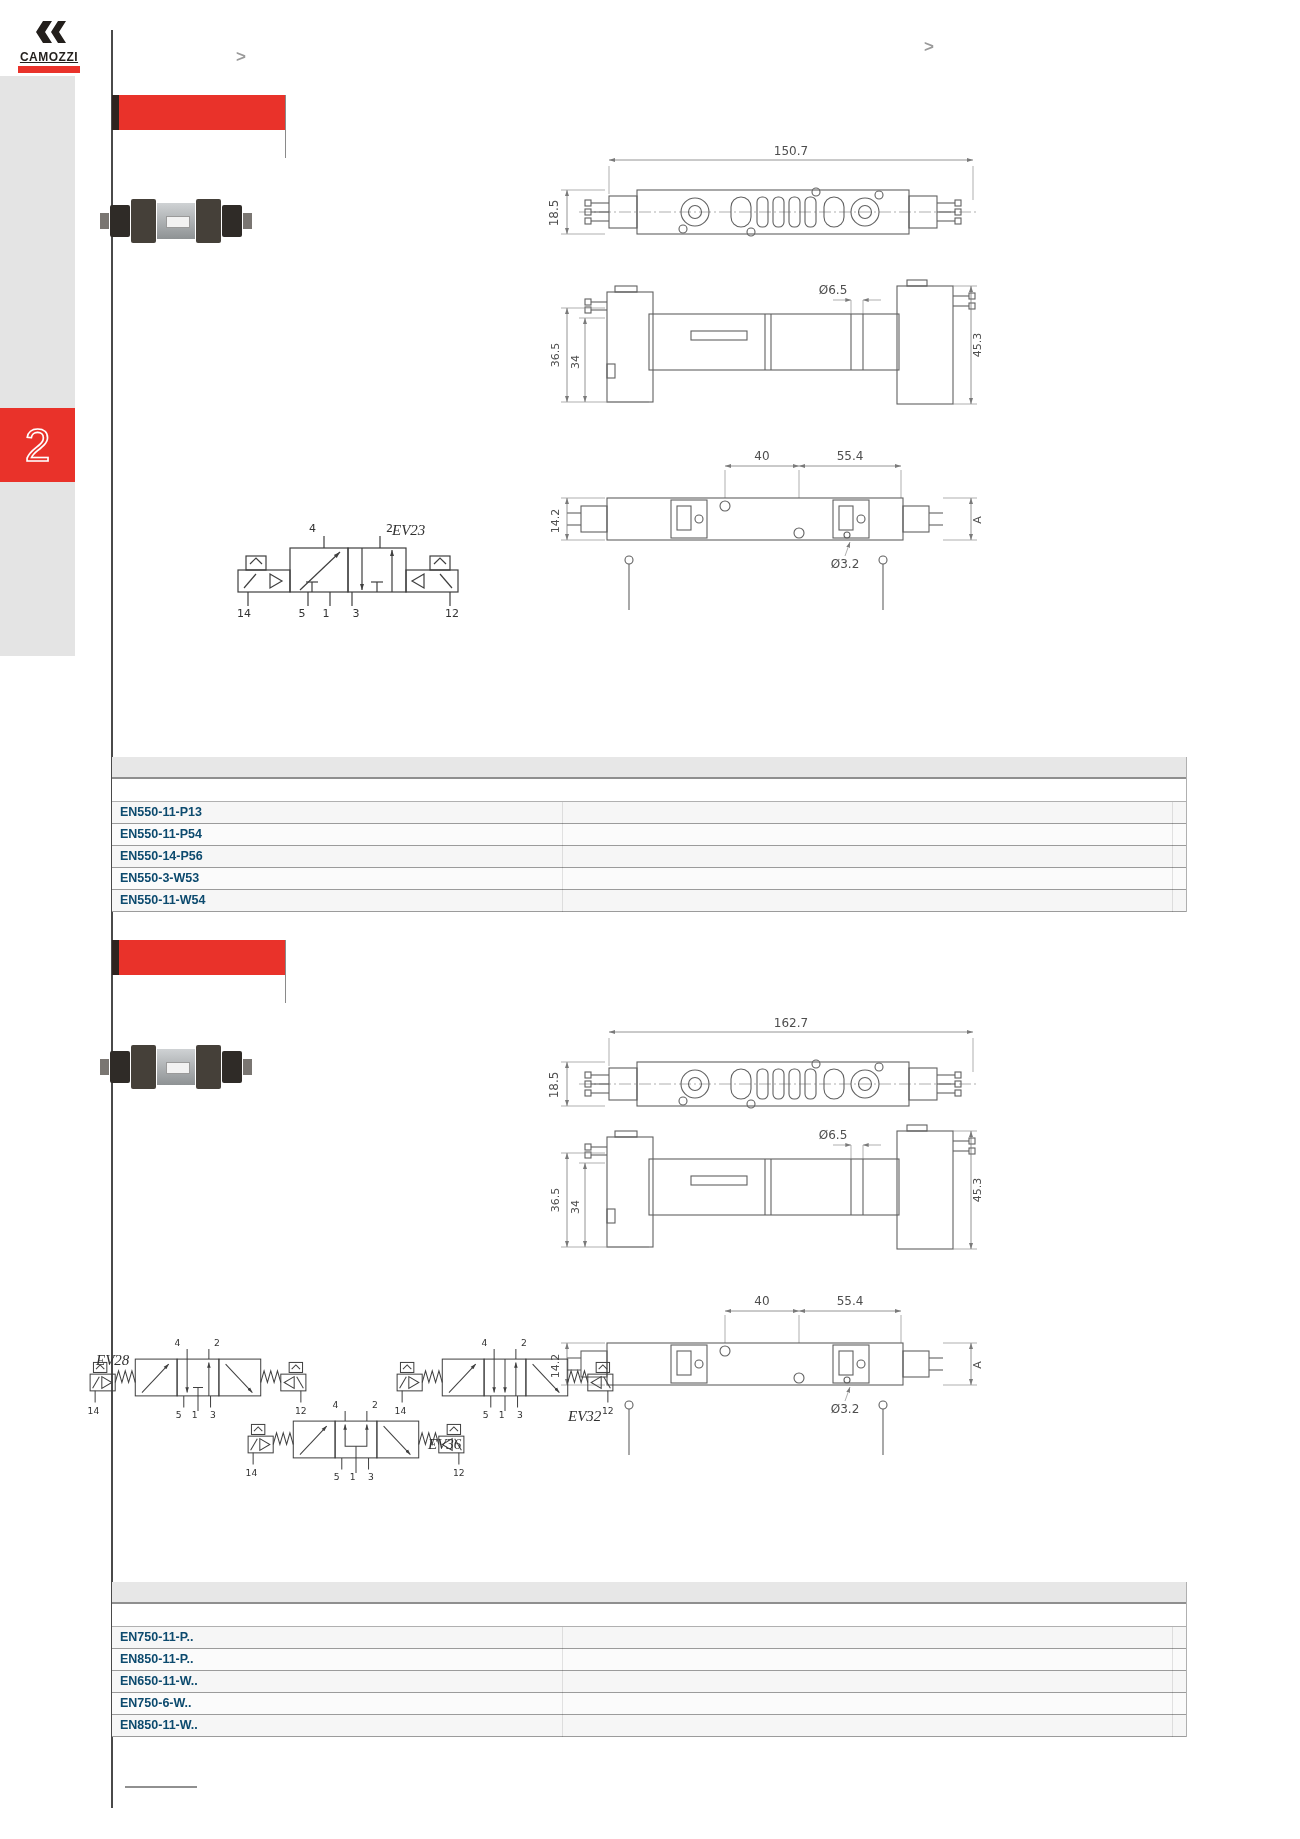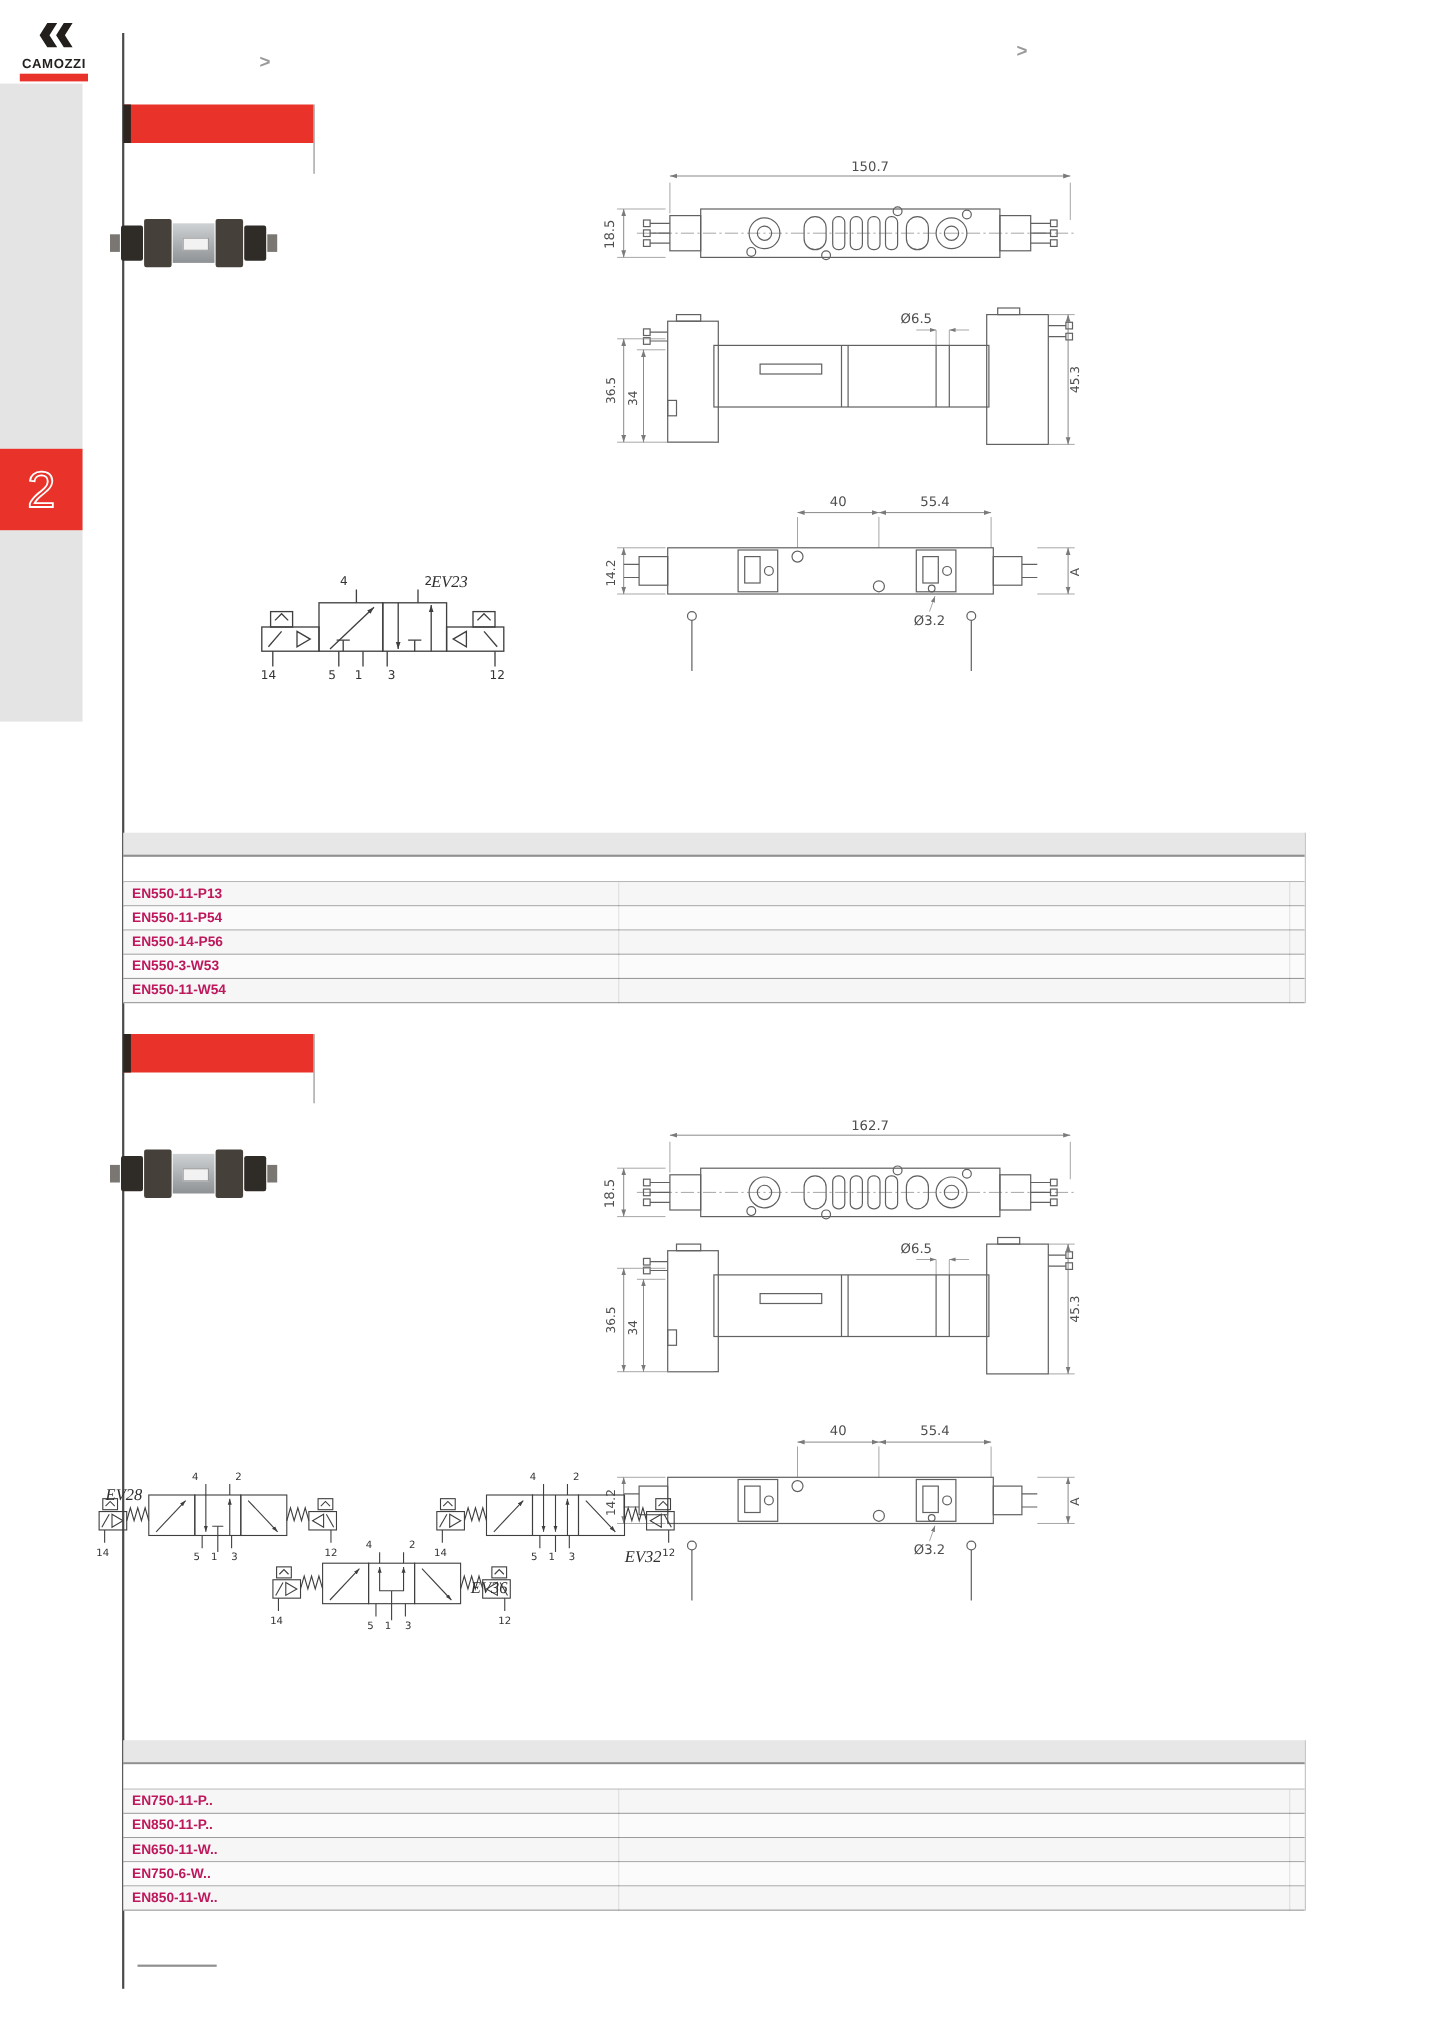--- a/index.html
+++ b/index.html
@@ -9,21 +9,21 @@
 
   
   .rule-v{position:absolute;left:111px;top:30px;width:2px;height:1778px;background:#4a4a4a;}
   .sidebar{position:absolute;left:0;top:76px;width:75px;height:580px;background:#e4e4e4;}
   .chapter-tab{position:absolute;left:0;top:408px;width:75px;height:74px;background:#e9322a;
         display:flex;align-items:center;justify-content:center;
         font-size:46px;font-weight:400;color:transparent;-webkit-text-stroke:1.6px #ffffff;}
 
   
   .logo{position:absolute;left:18px;top:20px;width:62px;text-align:center;}
-  .logo-word{font-size:12px;font-weight:bold;letter-spacing:.5px;color:#231f1c;display:block;}
+  .logo-word{font-size:12px;font-weight:bold;letter-spacing:.5px;color:#231f1c;display:block;text-decoration:underline;}
   .logo-bar{height:7px;background:#e9322a;margin-top:2px;}
   .chev{position:absolute;color:#9a9a9a;font-size:17px;font-weight:bold;line-height:1;}
 
   
   .bar{position:absolute;left:112px;width:173px;height:35px;background:#e9322a;}
   .bar .notch{position:absolute;left:0;top:0;width:7px;height:100%;background:#2e2420;}
   .bar-tail{position:absolute;left:285px;width:1px;height:63px;background:#8a8a8a;}
 
   
   .photo{position:absolute;width:152px;height:58px;display:flex;align-items:center;justify-content:center;gap:1px;}
@@ -46,21 +46,21 @@
   .sv .oa{fill:none;stroke:#3f3f3f;stroke-width:1.2;marker-end:url(#ah2);}
   .sv text{font-family:"DejaVu Sans",sans-serif;font-size:11px;fill:#333;}
   .ev-label{position:absolute;font-family:Liberation Serif, serif;font-style:italic;
             font-size:15px;color:#2f2f2f;}
 
   
   .table{position:absolute;left:112px;width:1074px;border-right:1px solid #b0b0b0;}
   .t-head{height:20px;background:#e7e7e7;border-bottom:2px solid #8f8f8f;}
   .t-gap{height:22px;background:#ffffff;border-bottom:1px solid #b0b0b0;}
   .t-row{height:21px;line-height:21px;padding-left:8px;font-size:12.5px;font-weight:bold;
-         color:#be185d;background:#f6f6f6;border-bottom:1px solid #9b9b9b;}
+         color:#0c4a6e;background:#f6f6f6;border-bottom:1px solid #9b9b9b;}
   .t-row:nth-of-type(even){background:#fbfbfb;}
   .t-col{position:absolute;top:45px;bottom:0;width:1px;background:rgba(0,0,0,.10);}
 
   .foot-line{position:absolute;left:125px;top:1786px;width:72px;height:2px;background:#909090;}
 </style>
 </head>
 <body>
 
 <svg width="0" height="0" style="position:absolute" aria-hidden="true">
   <defs>

